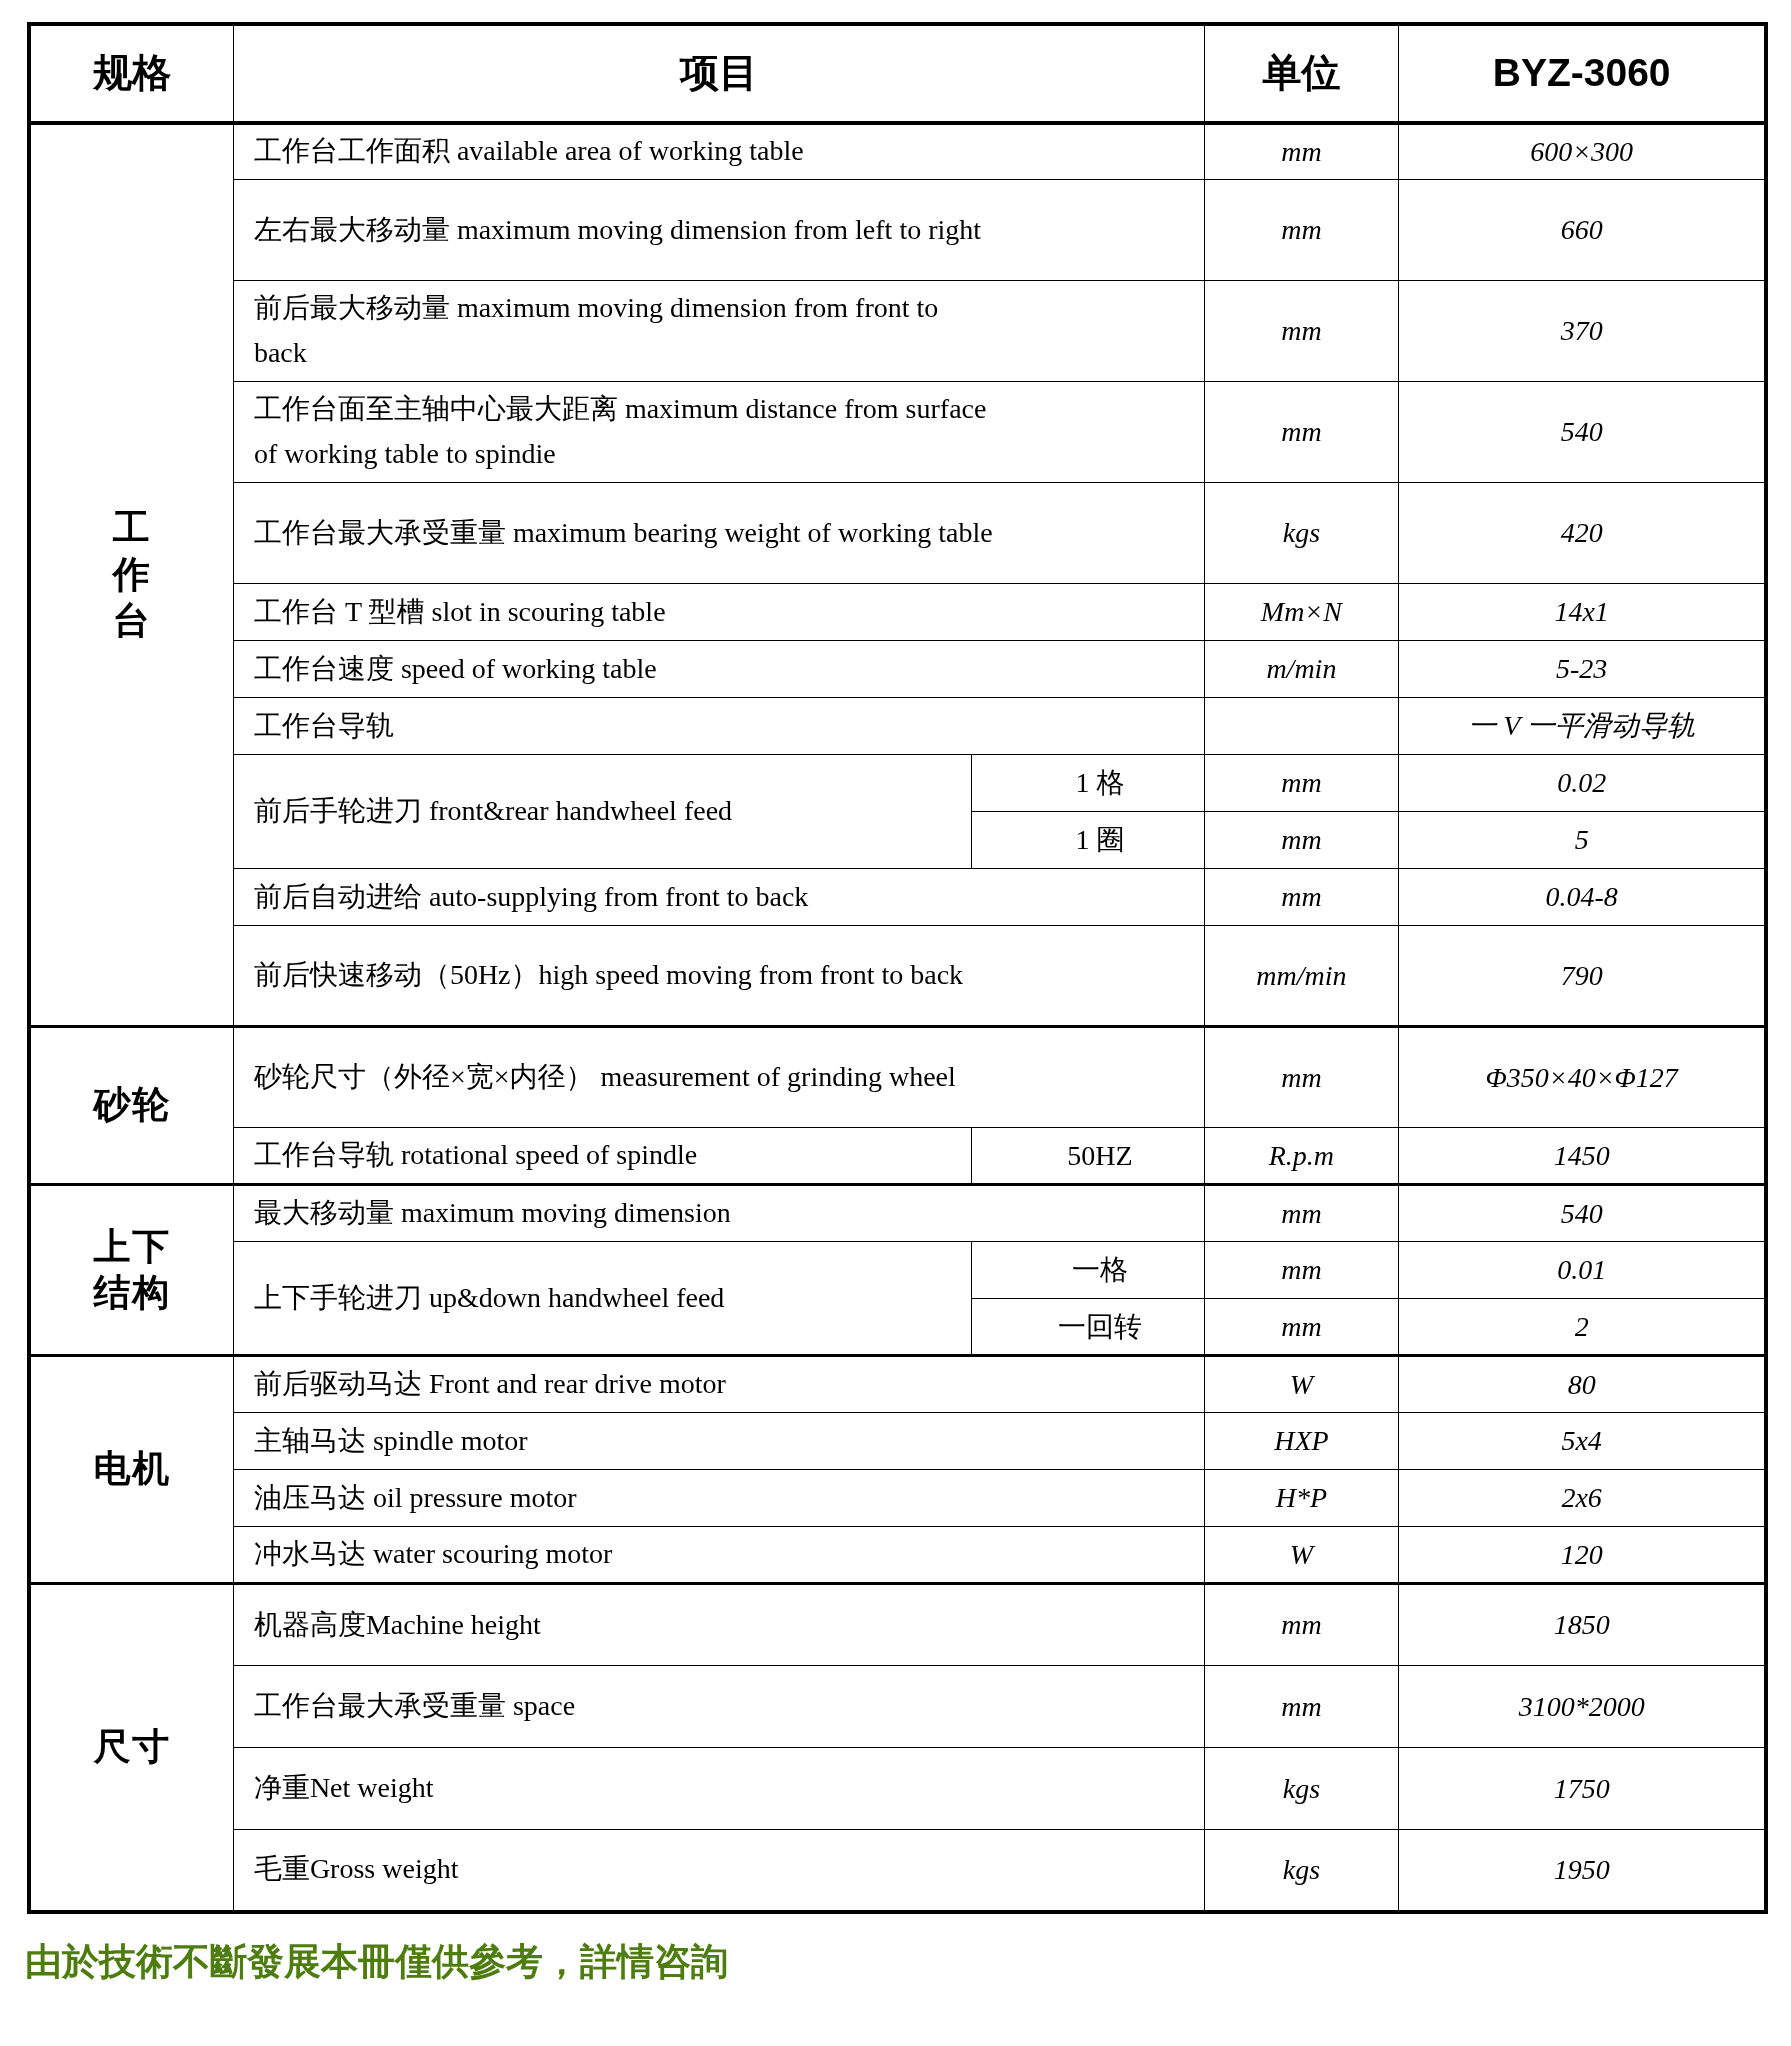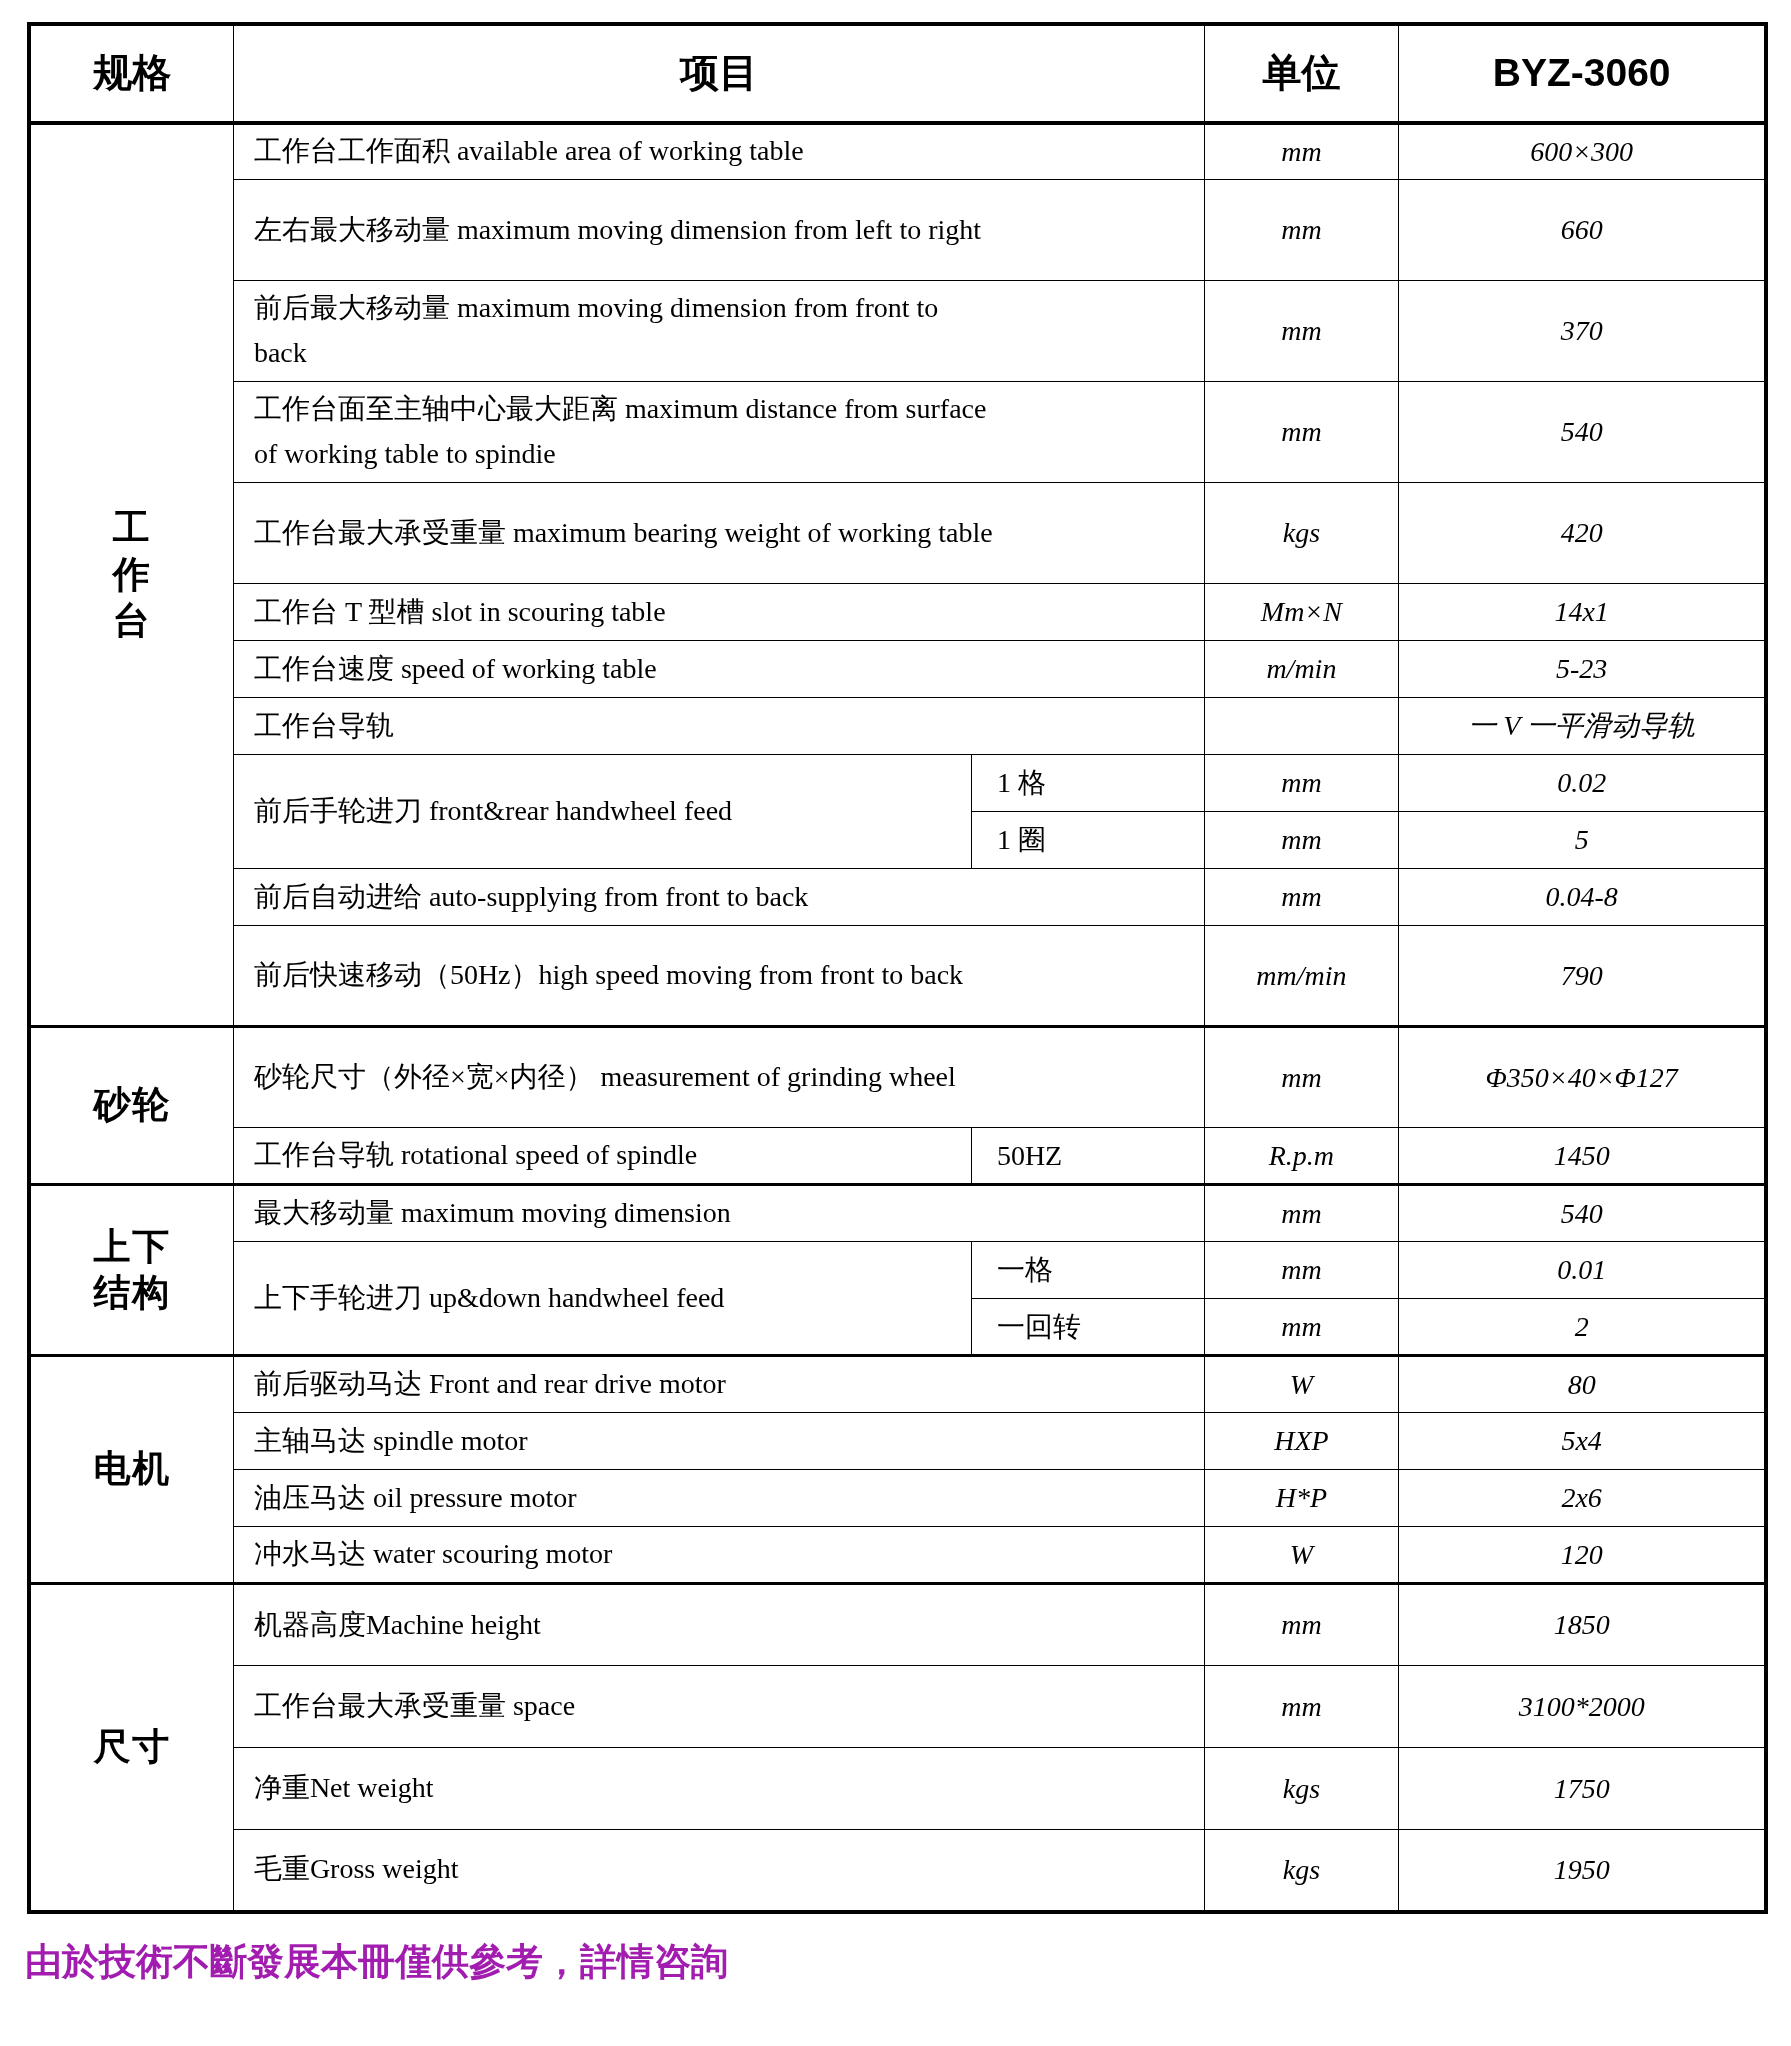--- a/index.html
+++ b/index.html
@@ -34,42 +34,42 @@
   }
   tr.group-start td{border-top:3.3px solid #000;margin-left:42px;}
   td{font-size:28px;}
   td.item{
     text-align:left;
     padding:3.3px 10px 3.3px 20px;
     line-height:1.6;
   }
   td.item.wrapit{padding-right:208px;}
   td.sub{
-    text-align:left;
+    text-align:center;
     padding-left:25px;
   }
   td.unit,td.value{text-align:center;padding:0 5px;font-style:italic;}
   td.group-label{
     text-align:center;
     font-family:"Liberation Sans","DejaVu Sans",sans-serif;
     font-weight:bold;
     font-size:37px;
     white-space:pre-line;
     line-height:1.25;
     letter-spacing:1.7px;
   }
   tr.single{height:57px;}
   tr.tall{height:101px;}
   tr.xl{height:82px;}
   .footer{
     margin:23px 0 0 25px;
     font-family:"Liberation Sans","DejaVu Sans",sans-serif;
     font-weight:bold;
     font-size:37px;
-    color:#a21caf;
+    color:#4d7c0f;
   }
 </style>
 </head>
 <body>
 
 <div class="page">
 
   <table class="spec">
     <colgroup>
       <col style="width:204px">

